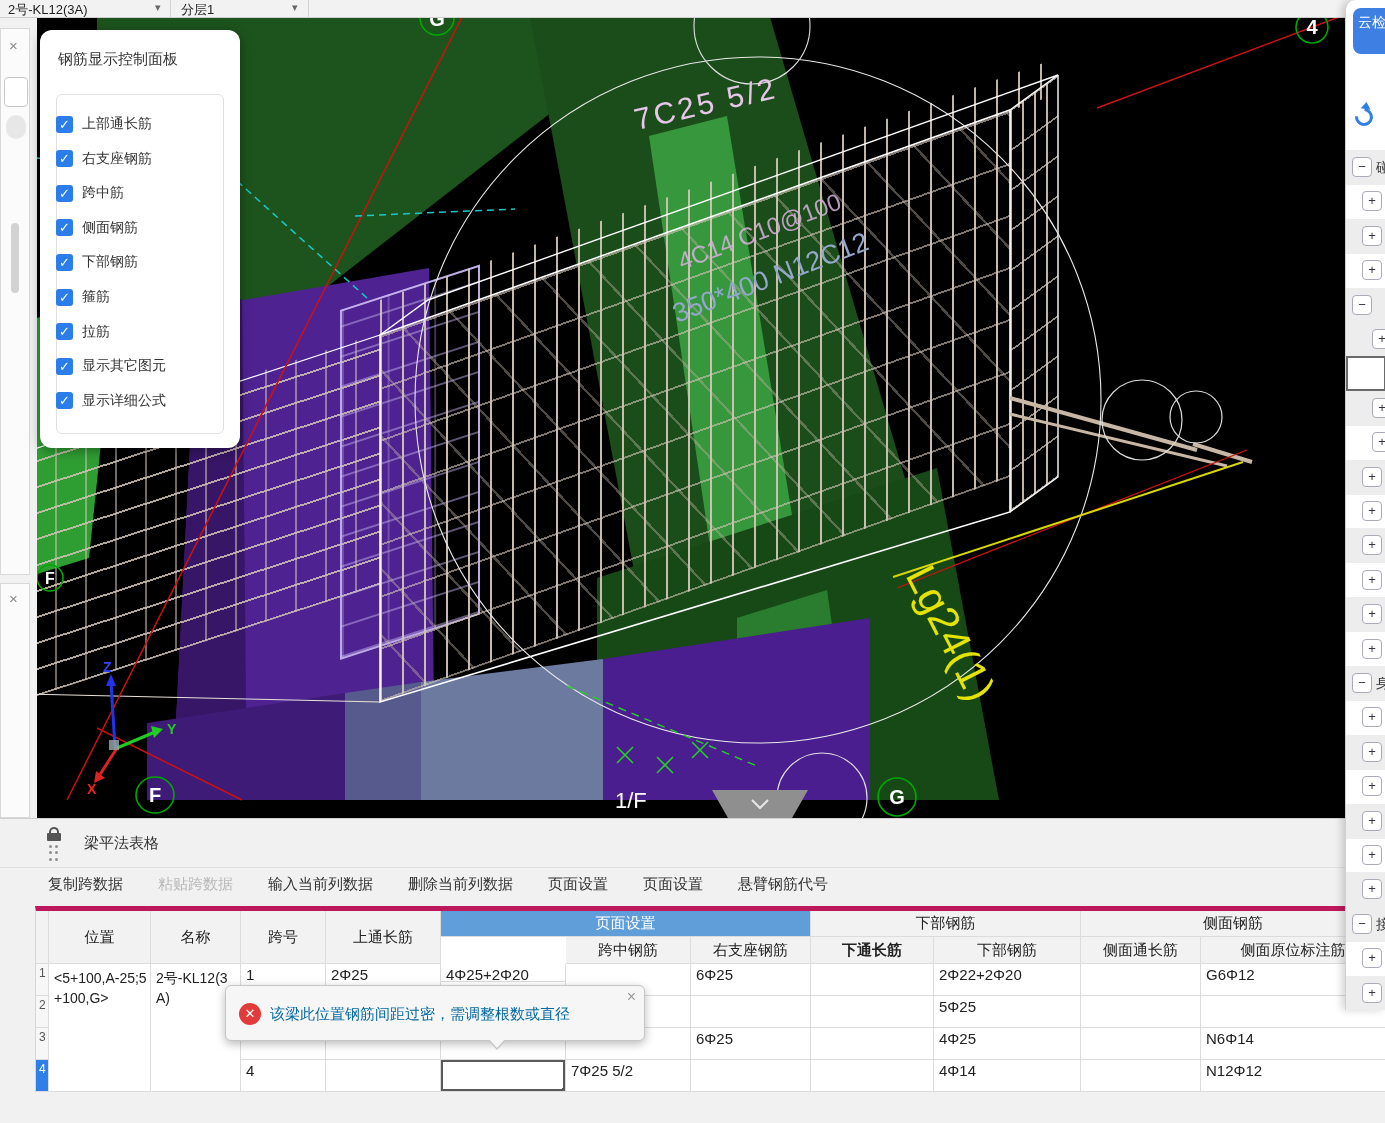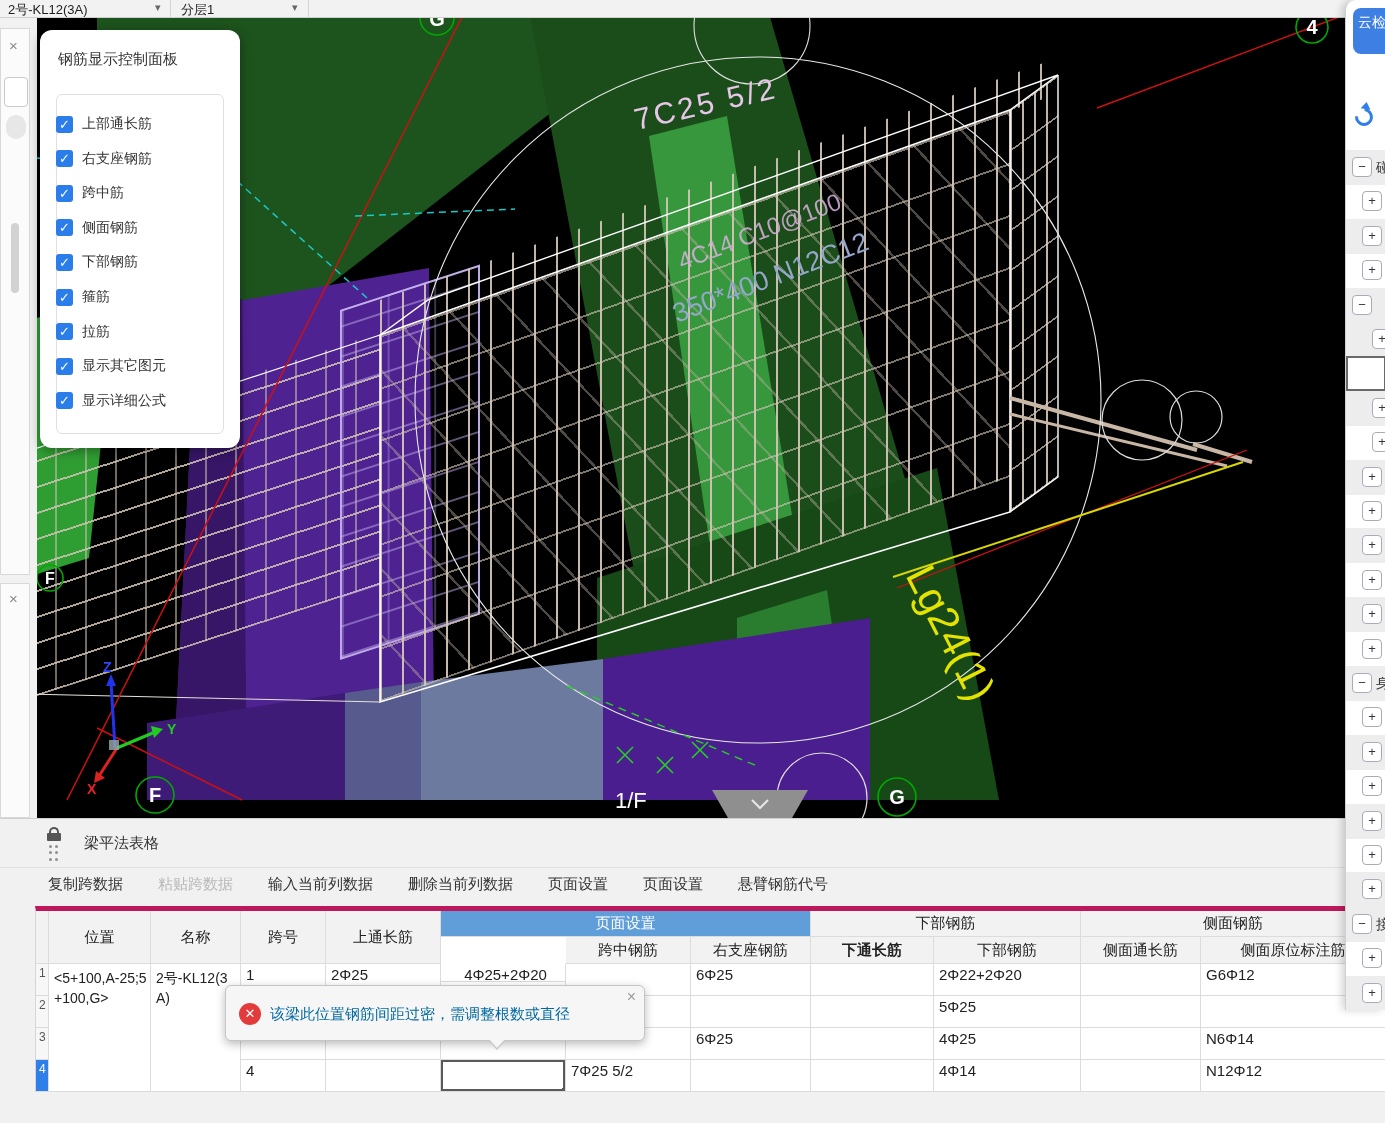--- a/index.html
+++ b/index.html
@@ -341,21 +341,21 @@
       <div class="tc gut" style="grid-row:3;grid-column:1;">1</div>
       <div class="tc gut" style="grid-row:4;grid-column:1;">2</div>
       <div class="tc gut" style="grid-row:5;grid-column:1;">3</div>
       <div class="tc gut gut-sel" style="grid-row:6;grid-column:1;">4</div>
 
       <div class="tc wrap" style="grid-row:3/7;grid-column:2;">&lt;5+100,A-25;5+100,G&gt;</div>
       <div class="tc wrap" style="grid-row:3/7;grid-column:3;">2号-KL12(3A)</div>
 
       <div class="tc" style="grid-row:3;grid-column:4;">1</div>
       <div class="tc" style="grid-row:3;grid-column:5;">2Φ25</div>
-      <div class="tc" style="grid-row:3;grid-column:6;text-align:center;">4Φ25+2Φ20</div>
+      <div class="tc" style="grid-row:3;grid-column:6;">4Φ25+2Φ20</div>
       <div class="tc" style="grid-row:3;grid-column:7;"></div>
       <div class="tc" style="grid-row:3;grid-column:8;">6Φ25</div>
       <div class="tc" style="grid-row:3;grid-column:9;"></div>
       <div class="tc" style="grid-row:3;grid-column:10;">2Φ22+2Φ20</div>
       <div class="tc" style="grid-row:3;grid-column:11;"></div>
       <div class="tc" style="grid-row:3;grid-column:12;">G6Φ12</div>
 
       <div class="tc" style="grid-row:4;grid-column:4;"></div>
       <div class="tc" style="grid-row:4;grid-column:5;"></div>
       <div class="tc" style="grid-row:4;grid-column:6;"></div>

